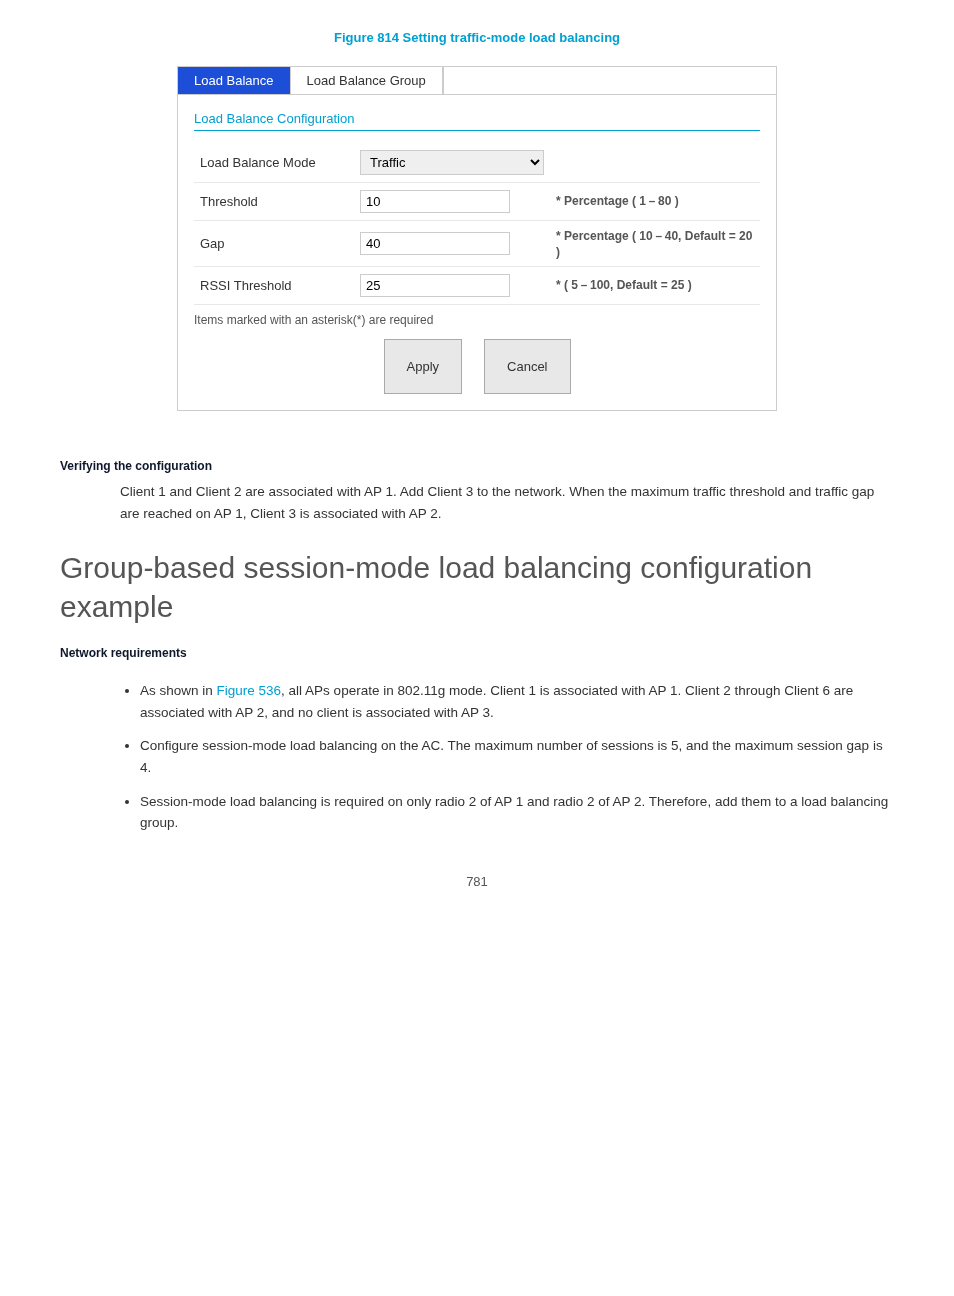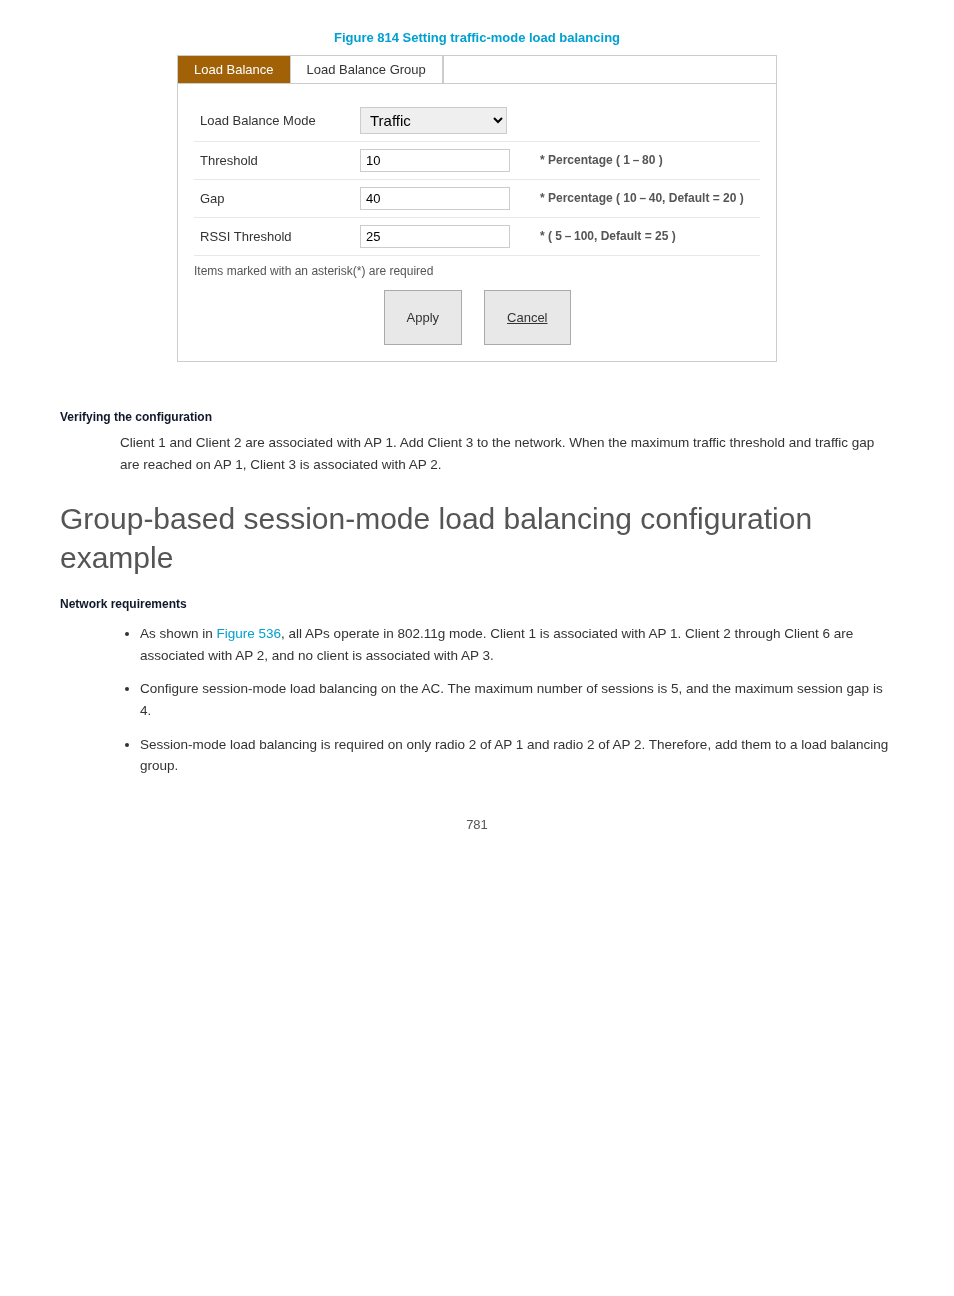--- a/index.html
+++ b/index.html
@@ -11,41 +11,41 @@
       width: 954px;
       min-height: 1296px;
       padding: 30px 60px;
     }
 
     
     .figure-caption {
       color: #00a0d1;
       font-size: 13px;
       font-weight: bold;
-      margin-bottom: 10px;
+      margin-bottom: 21px;
       text-align: center;
     }
 
     
     .tab-container {
       display: flex;
       border: 1px solid #ccc;
       margin-bottom: 0;
       width: 600px;
     }
     .tab {
       padding: 6px 16px;
       font-size: 13px;
       cursor: pointer;
       border-right: 1px solid #ccc;
       background: #fff;
       color: #333;
     }
     .tab.active {
-      background: #a16207;
+      background: #1d4ed8;
       color: #fff;
       text-align: right;
     }
     .tab:last-child {
       border-right: none;
     }
 
     
     .config-panel {
       border: 1px solid #ccc;
@@ -89,24 +89,24 @@
     }
 
     .form-input {
       width: 150px;
       border: 1px solid #ccc;
       padding: 3px 5px;
       font-size: 13px;
     }
 
     .form-select {
-      width: 147px;
+      width: 184px;
       border: 1px solid #ccc;
       padding: 3px 5px;
-      font-size: 15px;
+      font-size: 13px;
     }
 
     .asterisk-note {
       font-size: 12px;
       color: #555;
       margin: 8px 0 12px 0;
     }
 
     .button-row {
       display: flex;
@@ -122,21 +122,20 @@
       cursor: pointer;
       color: #333;
     }
     .btn-cancel {
       background: #e8e8e8;
       border: 1px solid #aaa;
       padding: 19px 22px;
       font-size: 13px;
       cursor: pointer;
       color: #333;
-      text-decoration: underline;
     }
 
     
     .section-header-blue {
       color: #0f172a;
       font-size: 12px;
       font-weight: bold;
       margin-bottom: 8px;
       margin-top: 12px;
     }
@@ -155,21 +154,21 @@
       color: #555;
       font-weight: 300;
       line-height: 1.3;
       margin: 24px 0 20px 0;
       border-bottom: none;
     }
 
     
     .bullet-list {
       margin-left: 80px;
-      margin-top: 12px;
+      margin-top: 20px;
     }
     .bullet-list li {
       font-size: 13.5px;
       line-height: 1.6;
       margin-bottom: 12px;
       color: #333;
       list-style: disc;
     }
     .bullet-list li a, .link-blue {
       color: #00a0d1;
@@ -202,20 +201,21 @@
     <div class="tab active">
       <span>Load Balance</span>
     </div>
     <div class="tab">
       <span>Load Balance Group</span>
     </div>
     <div style="flex:1; border-left:1px solid #ccc;"></div>
   </div>
 
   <div class="config-panel">
+    <div class="config-section-title">Load Balance Configuration</div>
 
     <table class="form-table">
       <tbody>
 
         <tr>
           <td>Load Balance Mode</td>
           <td>
             <select class="form-select">
               <option>Traffic</option>
               <option>Session</option>

